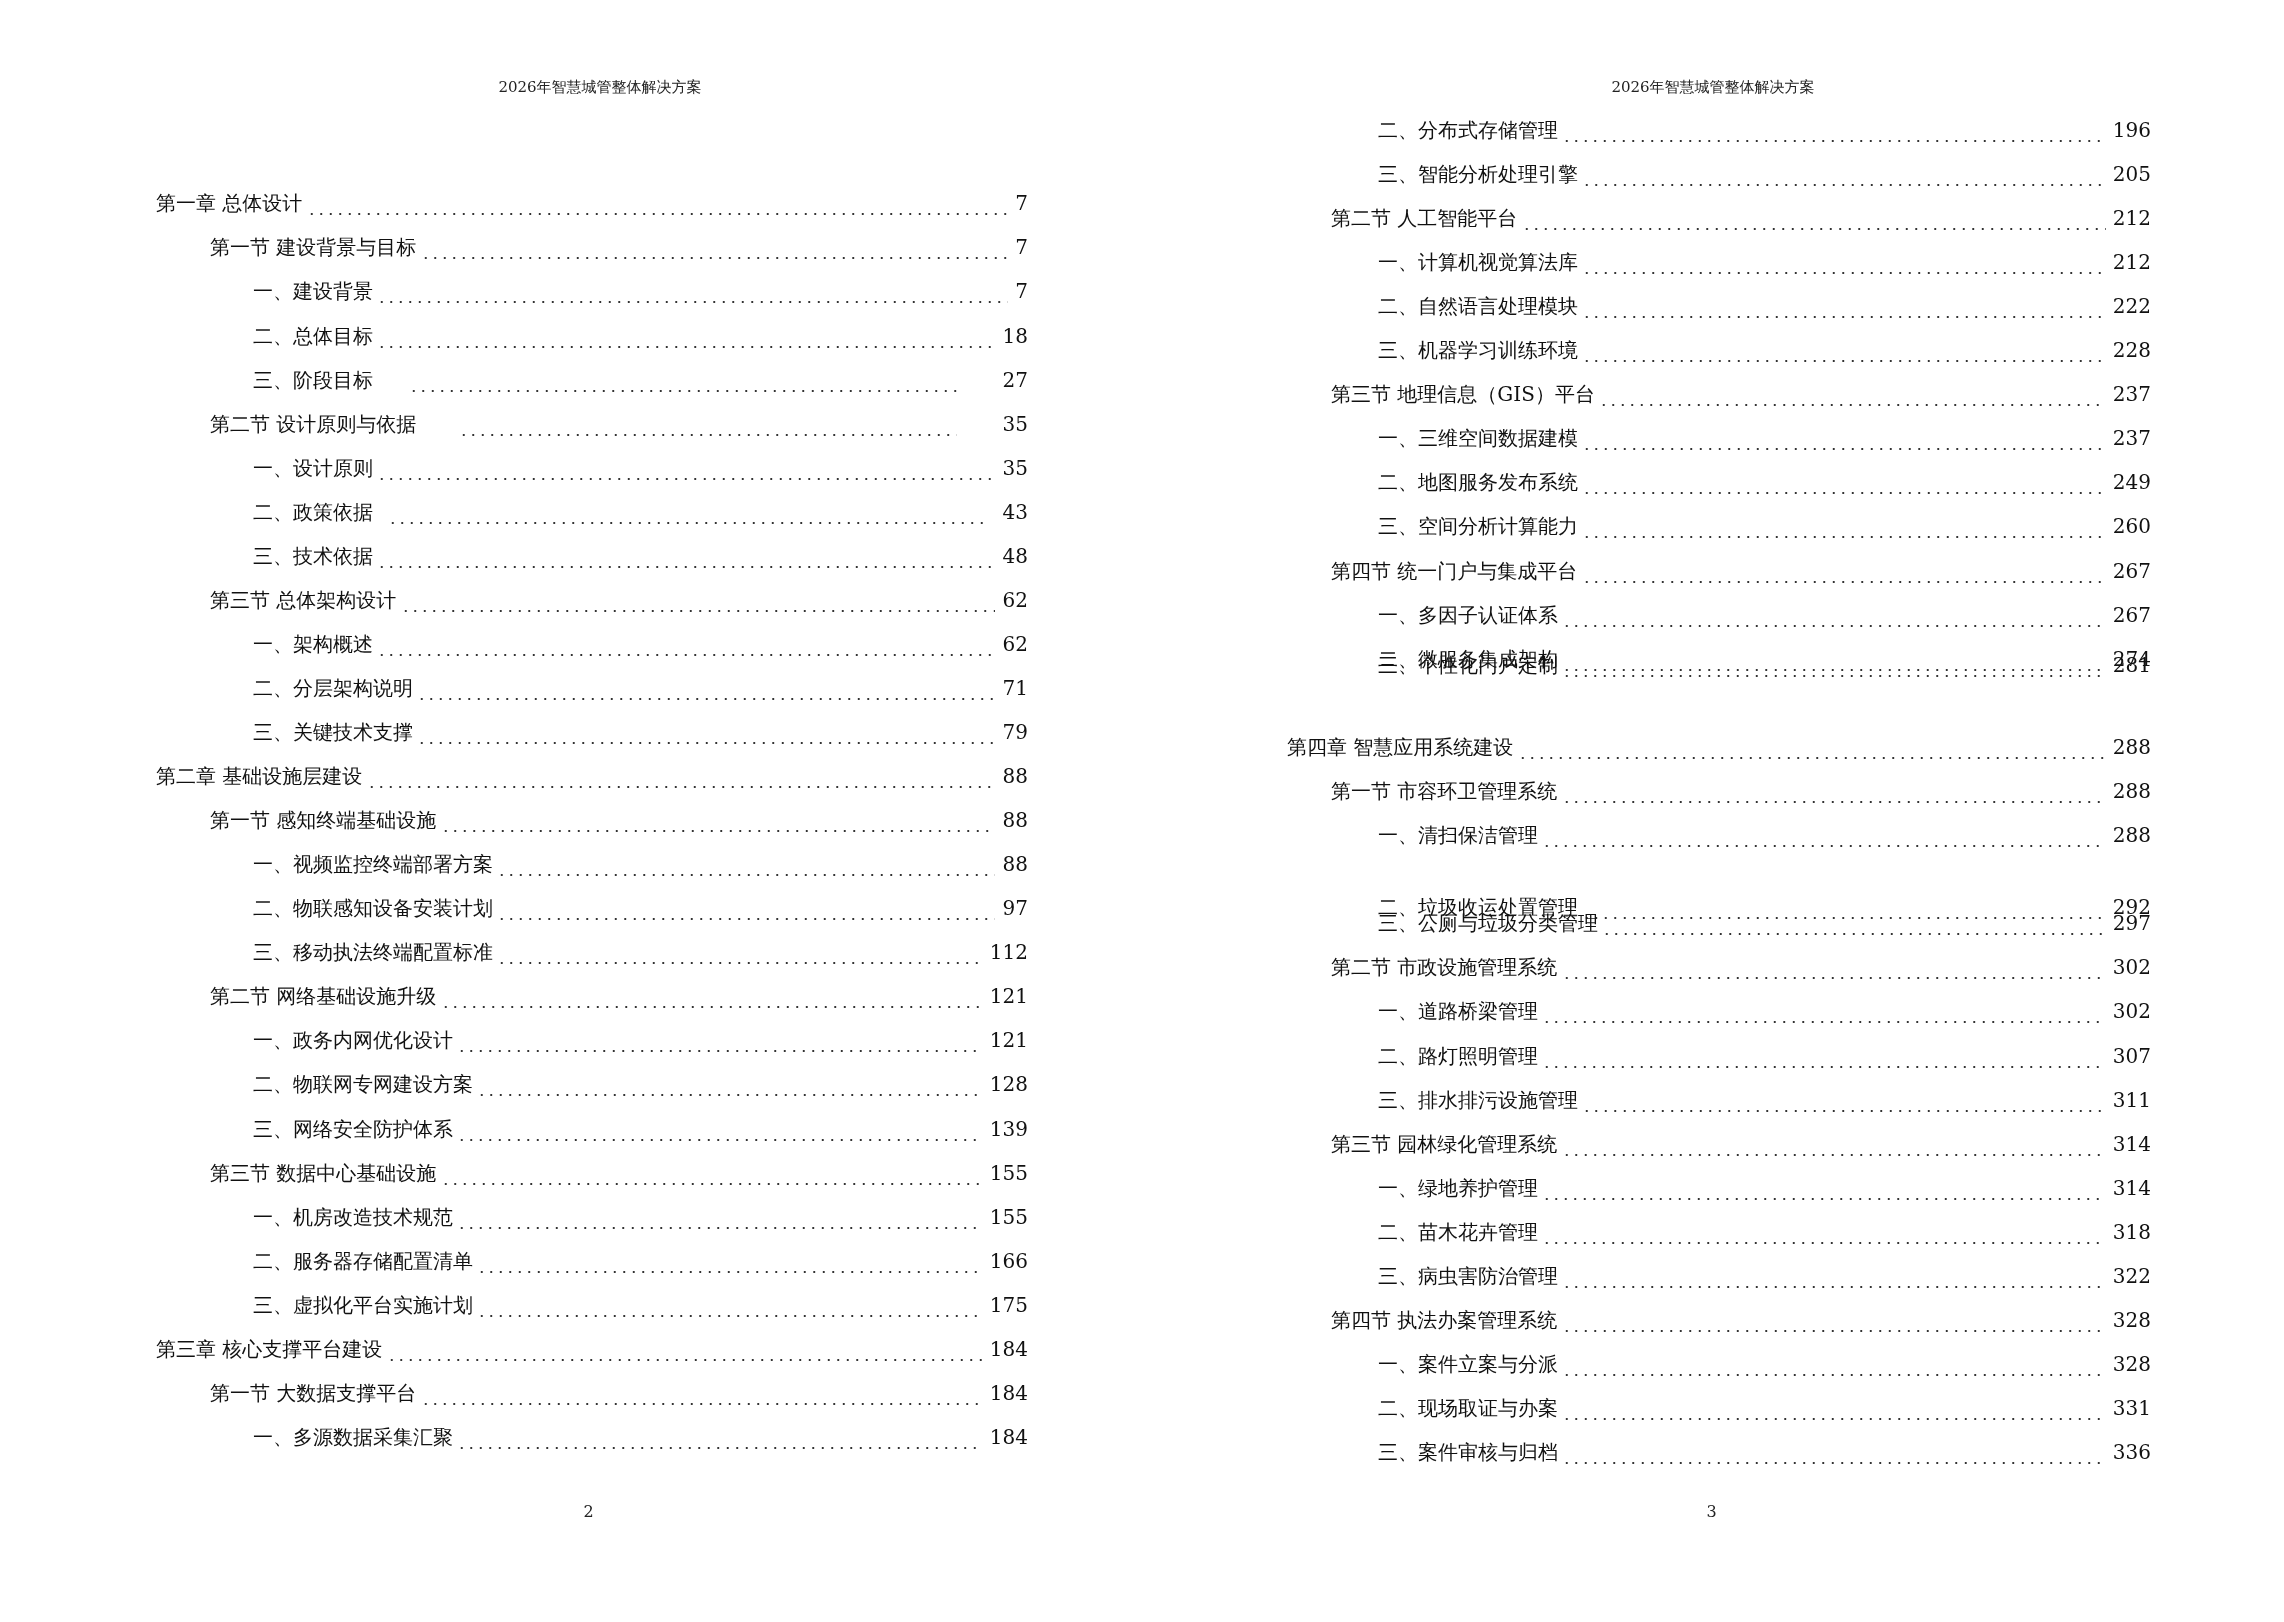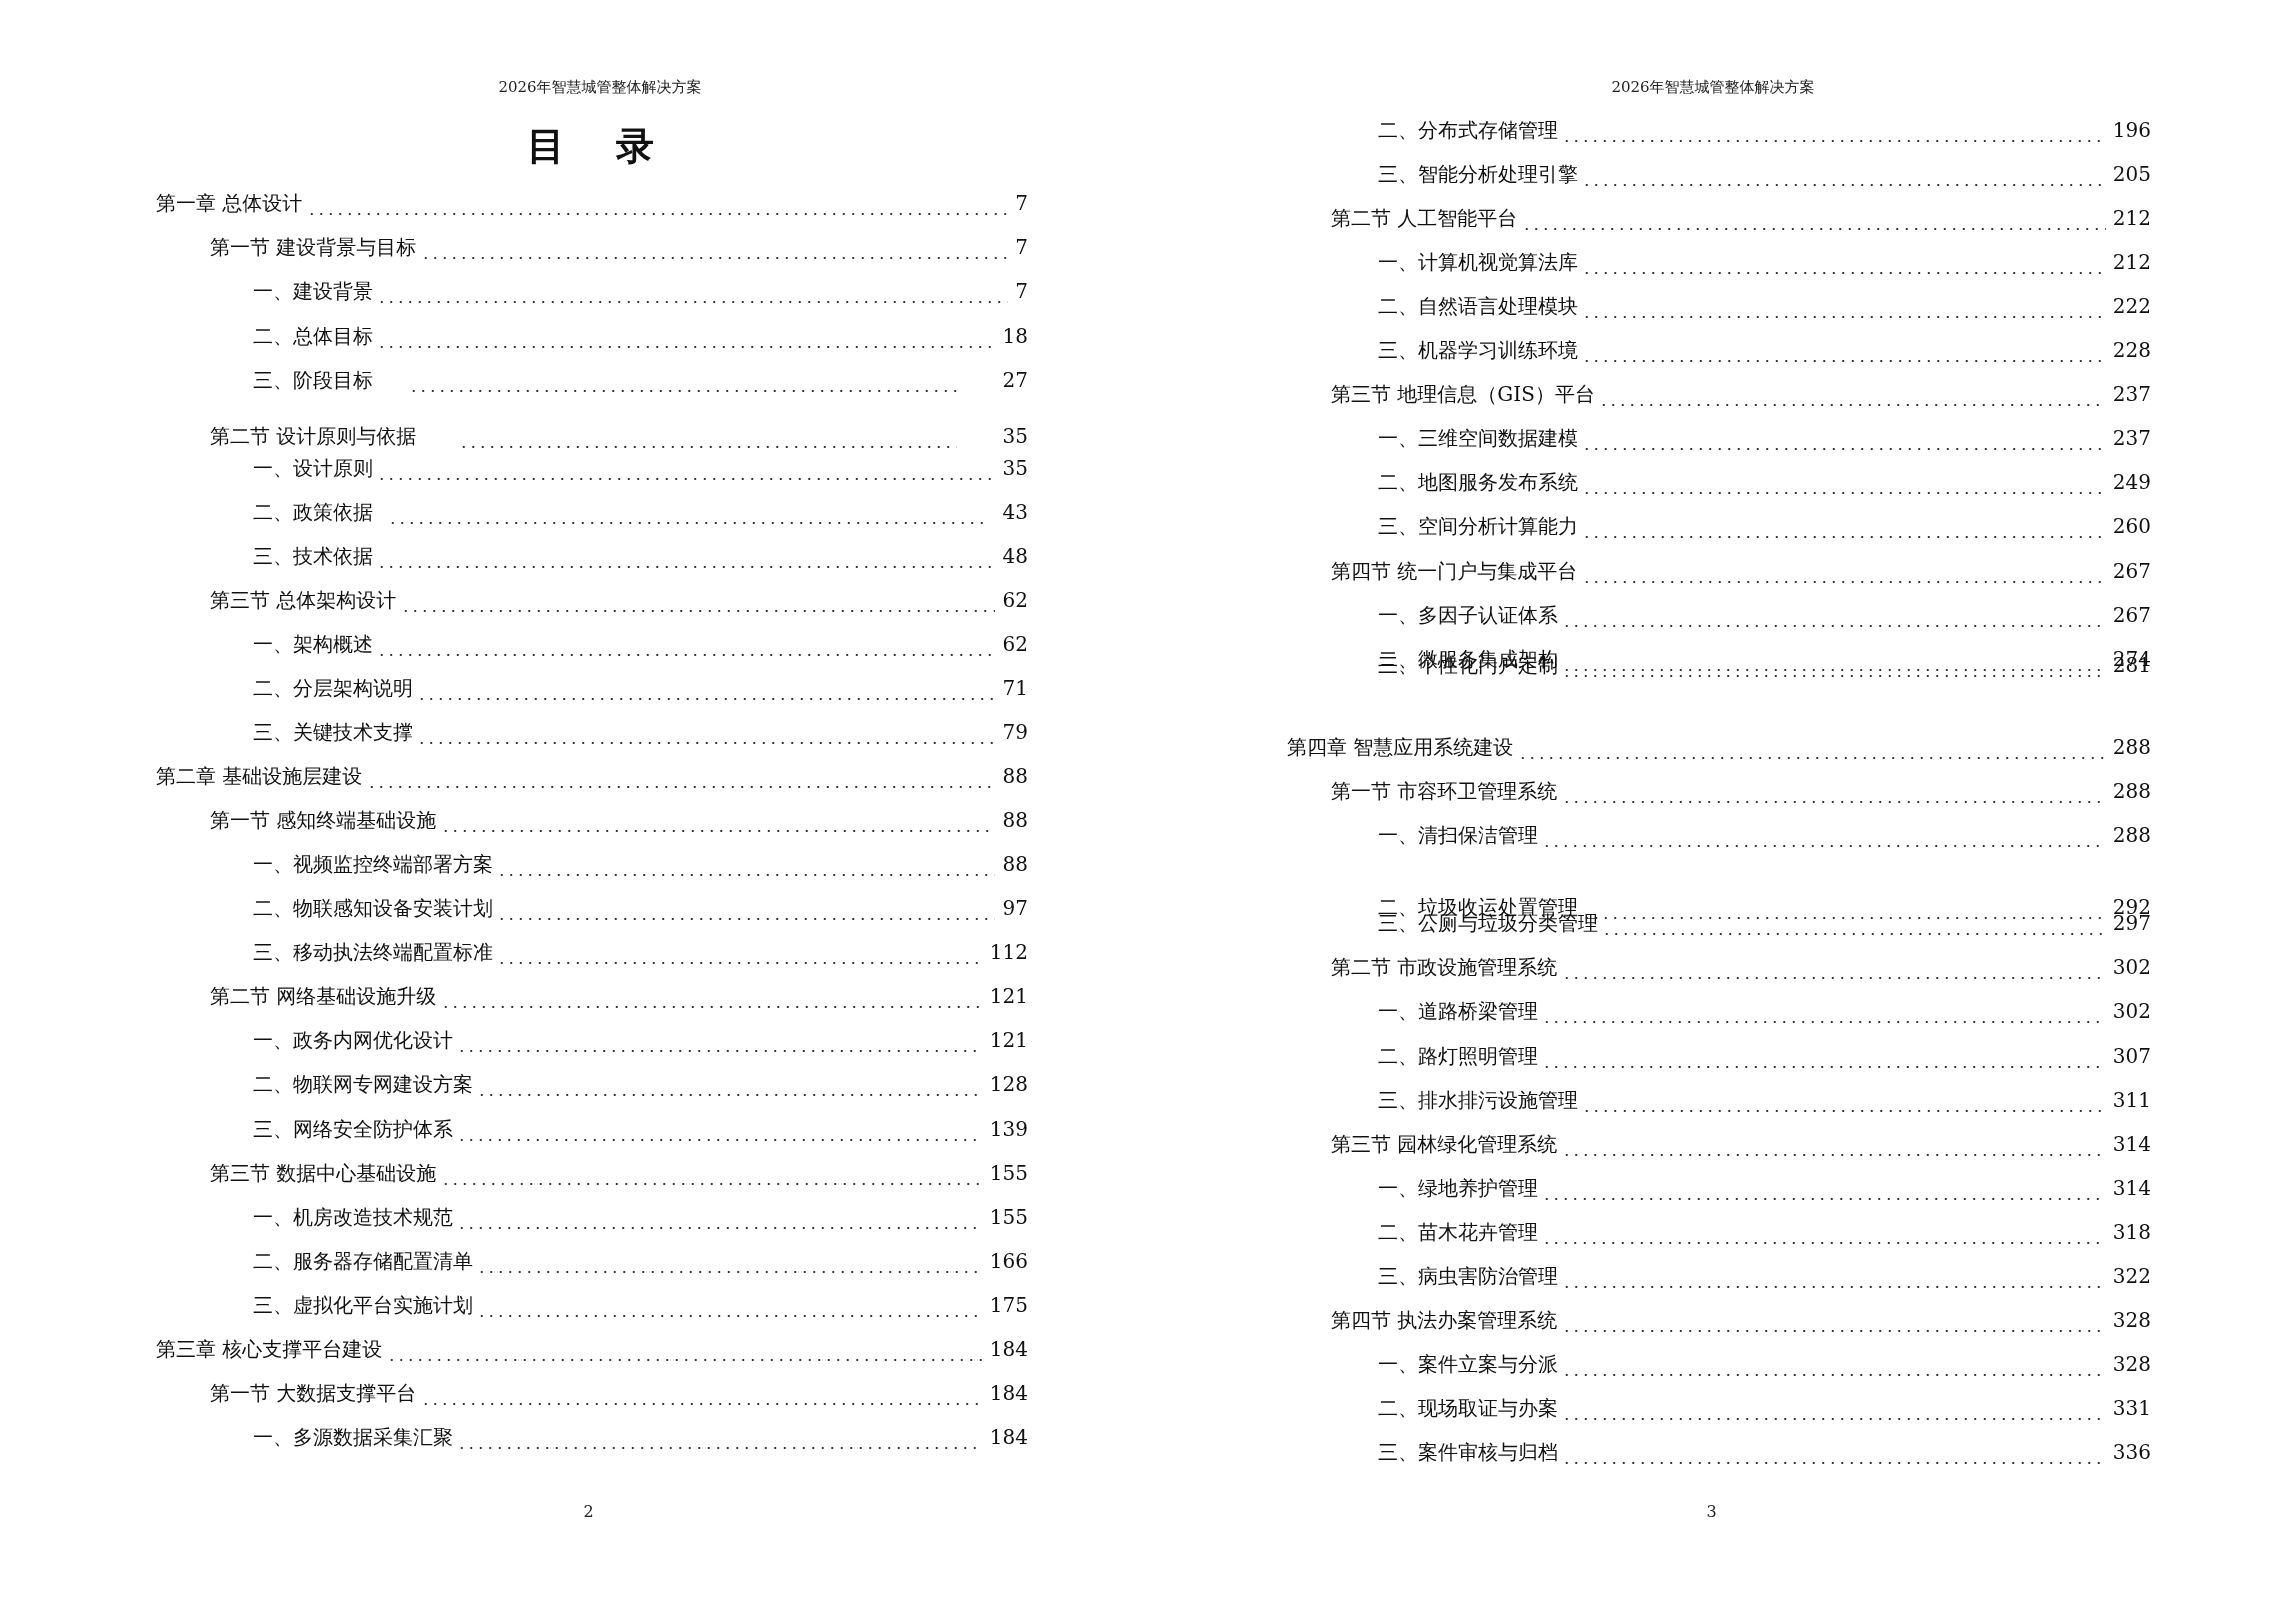--- a/index.html
+++ b/index.html
@@ -34,21 +34,20 @@
   .toc-row .pagenum { flex:0 0 auto; text-align:right; }
   .page-footer {
     position:absolute; top:1502px; font-size:16px; color:#222; width:43px; text-align:center;
   }
 </style>
 </head>
 <body>
 
 <div class="page page-left">
   <div class="running-header">2026年智慧城管整体解决方案</div>
-  <div class="toc-title">目  录</div>
   <div class="toc-list" id="toc-left">
       <div class="toc-row" style="left: 156px; width: 872px; top: 189px;">
         <span class="label">第一章  总体设计</span>
         <span class="leader"></span>
         <span class="pagenum">7</span>
       </div>
       <div class="toc-row" style="left: 210px; width: 818px; top: 233px;">
         <span class="label">第一节  建设背景与目标</span>
         <span class="leader"></span>
         <span class="pagenum">7</span>
@@ -61,21 +60,21 @@
       <div class="toc-row" style="left: 253px; width: 775px; top: 322px;">
         <span class="label">二、总体目标</span>
         <span class="leader"></span>
         <span class="pagenum">18</span>
       </div>
       <div class="toc-row" style="left: 253px; width: 775px; top: 366px; gap: 32px;">
         <span class="label">三、阶段目标</span>
         <span class="leader"></span>
         <span class="pagenum">27</span>
       </div>
-      <div class="toc-row" style="left: 210px; width: 818px; top: 422px; gap: 38px;">
+      <div class="toc-row" style="left: 210px; width: 818px; top: 410px; gap: 38px;">
         <span class="label">第二节  设计原则与依据</span>
         <span class="leader"></span>
         <span class="pagenum">35</span>
       </div>
       <div class="toc-row" style="left: 253px; width: 775px; top: 454px;">
         <span class="label">一、设计原则</span>
         <span class="leader"></span>
         <span class="pagenum">35</span>
       </div>
       <div class="toc-row" style="left: 253px; width: 775px; top: 498px; gap: 11px;">

